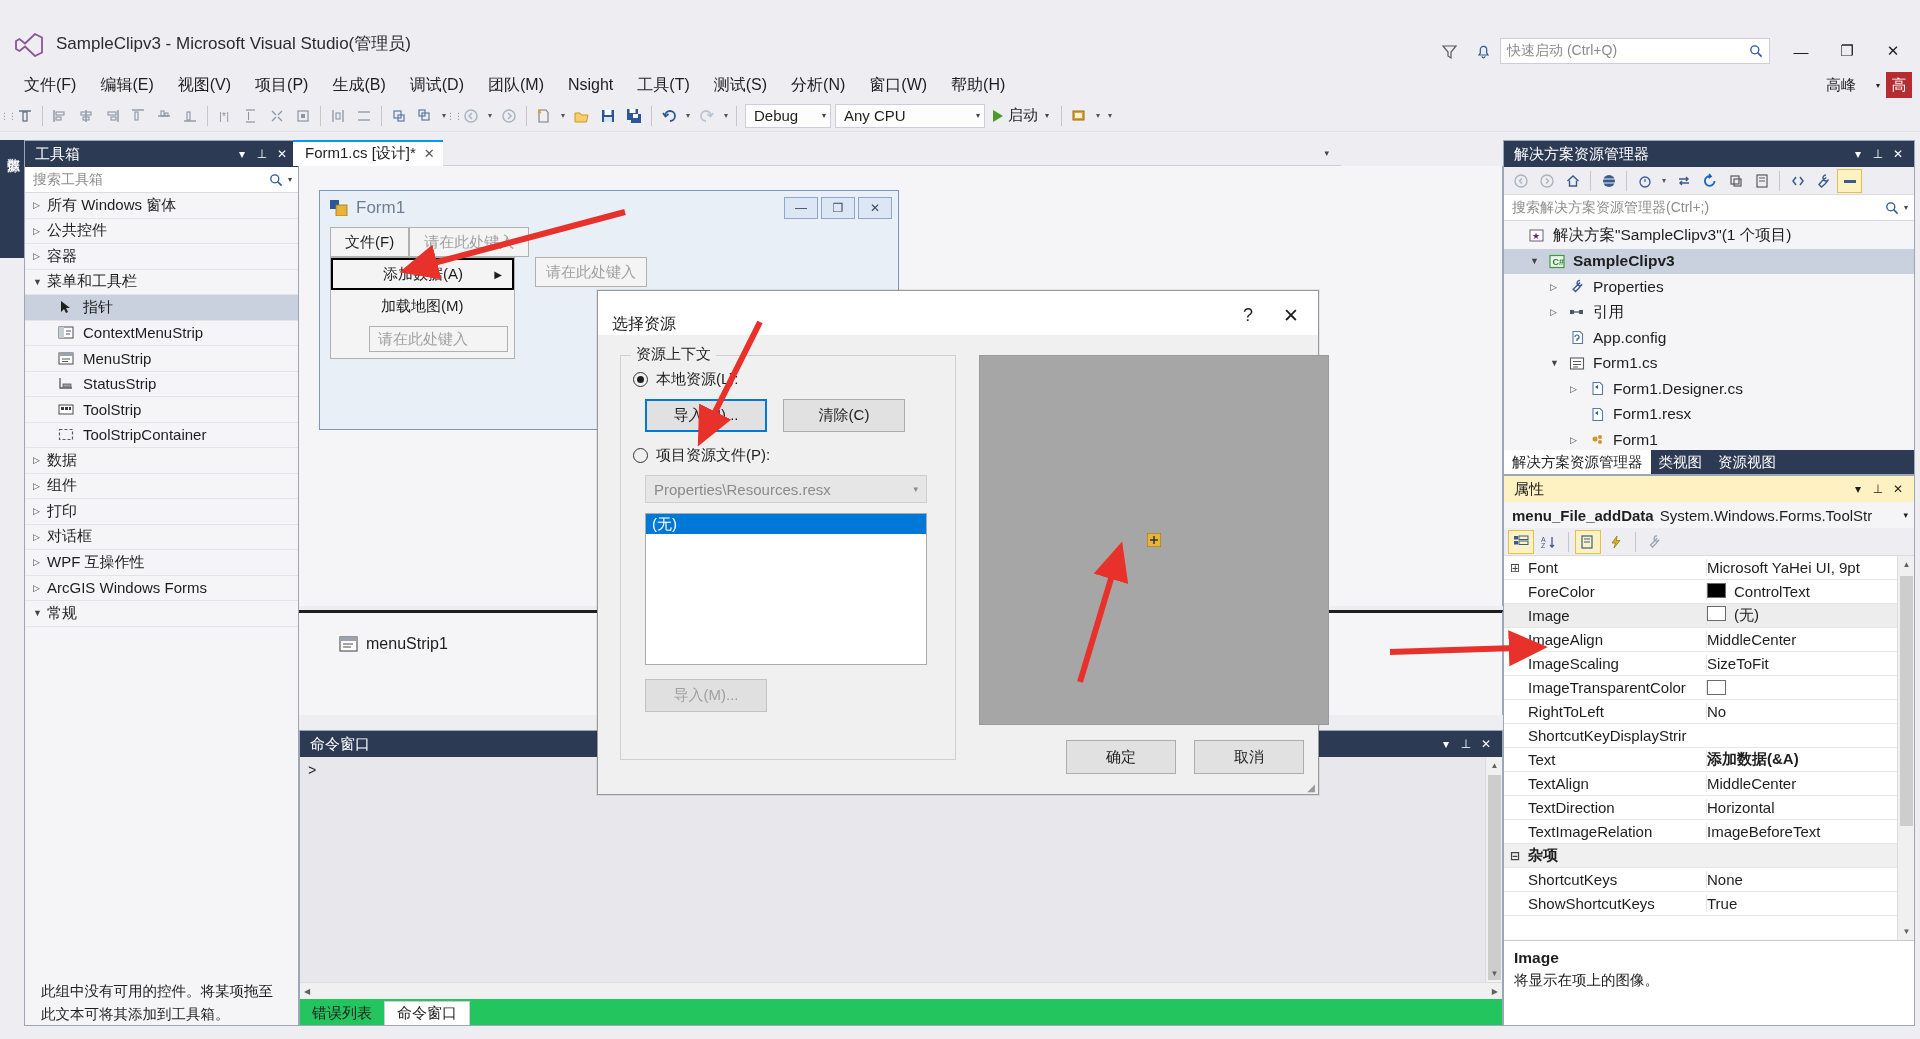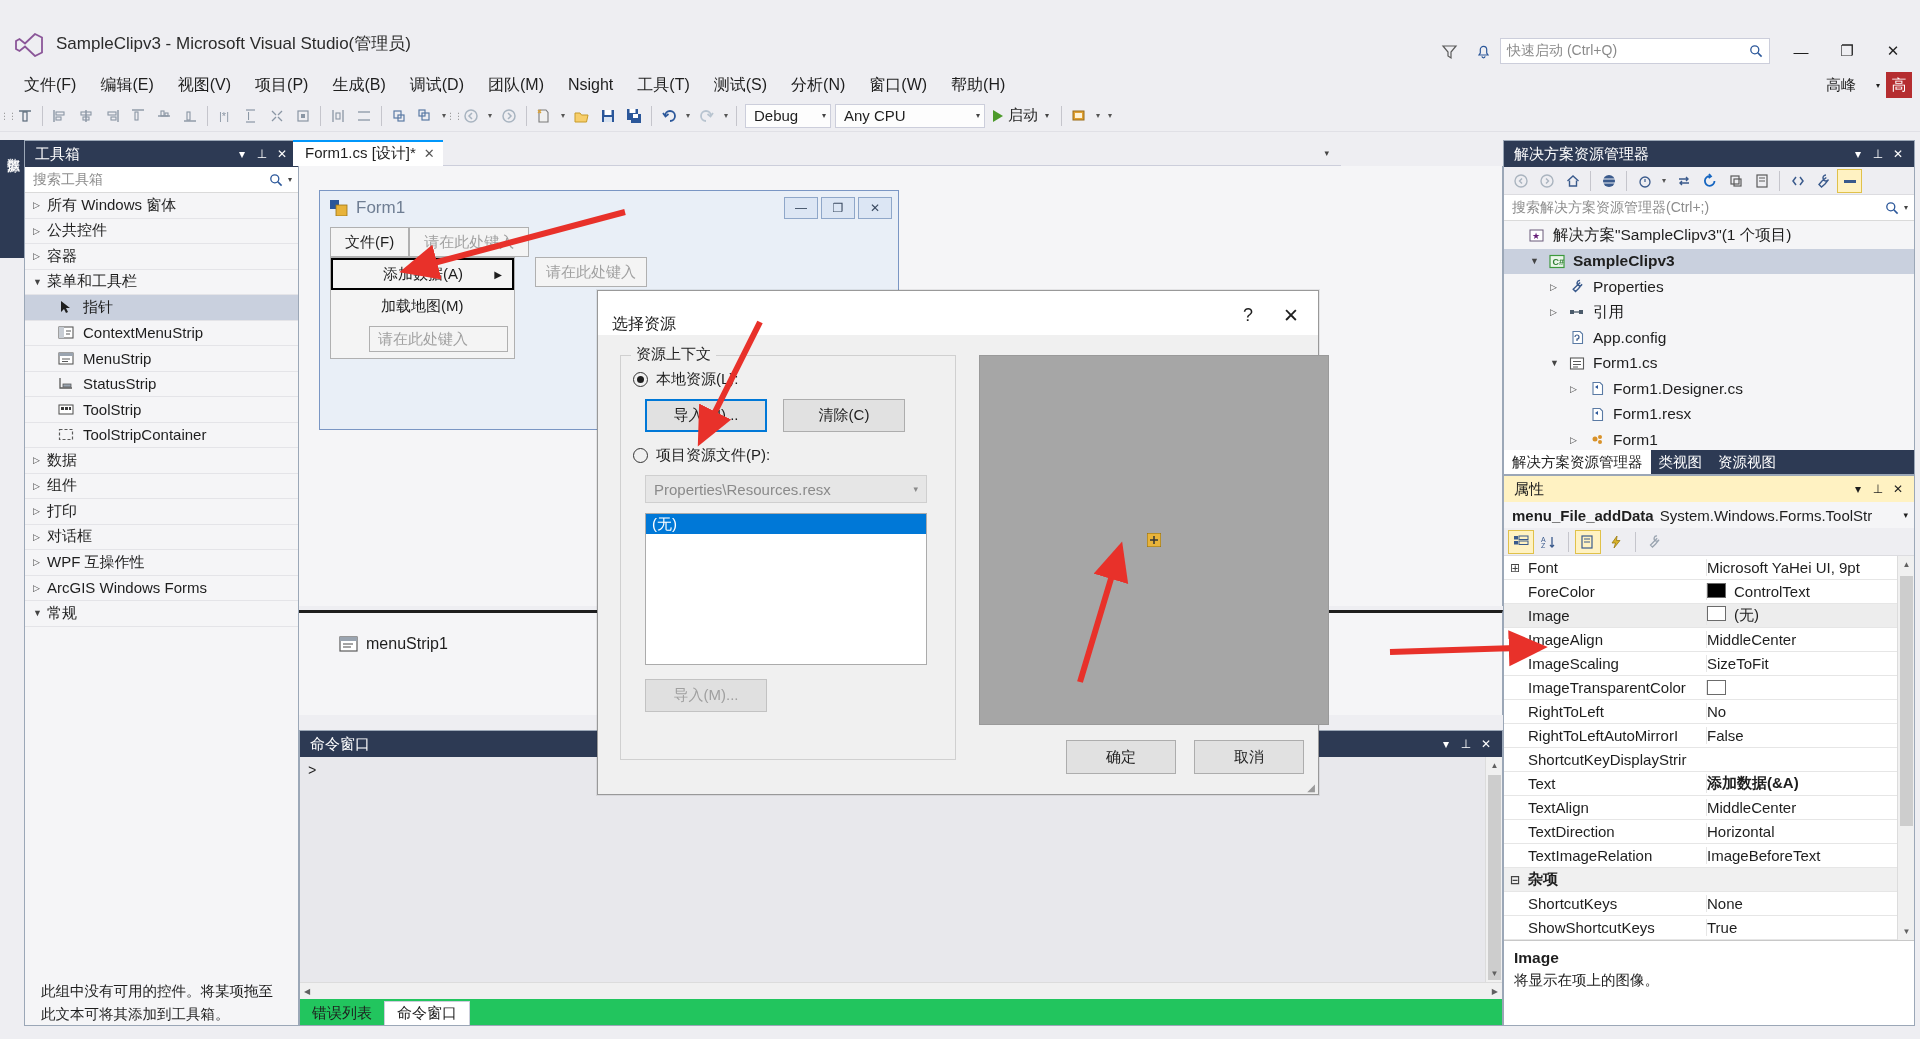--- a/index.html
+++ b/index.html
@@ -1027,27 +1027,20 @@
           </div>
           <div class="grow">
             <span class="gexp"></span>
             <span class="gname">RightToLeft</span>
             <span class="gval">
               <span>No</span>
             </span>
           </div>
           <div class="grow">
             <span class="gexp"></span>
-            <span class="gname">RightToLeftAutoMirrorI</span>
-            <span class="gval">
-              <span>False</span>
-            </span>
-          </div>
-          <div class="grow">
-            <span class="gexp"></span>
             <span class="gname">ShortcutKeyDisplayStrir</span>
             <span class="gval">
               <span></span>
             </span>
           </div>
           <div class="grow">
             <span class="gexp"></span>
             <span class="gname">Text</span>
             <span class="gval">
               <span style="font-weight:bold">添加数据(&amp;A)</span>

